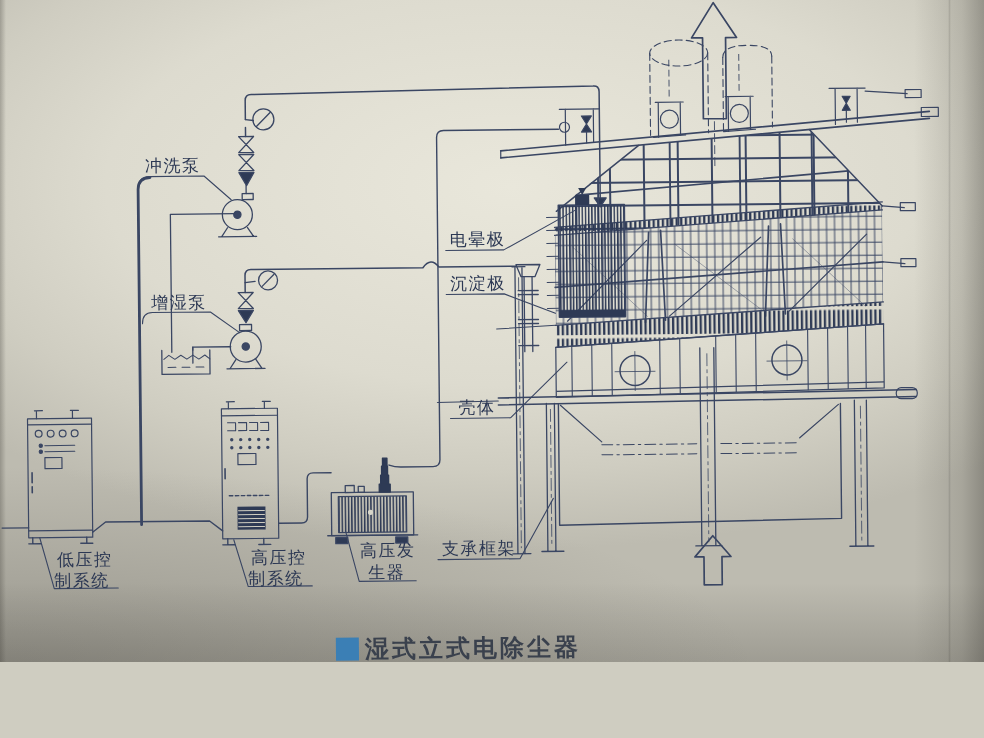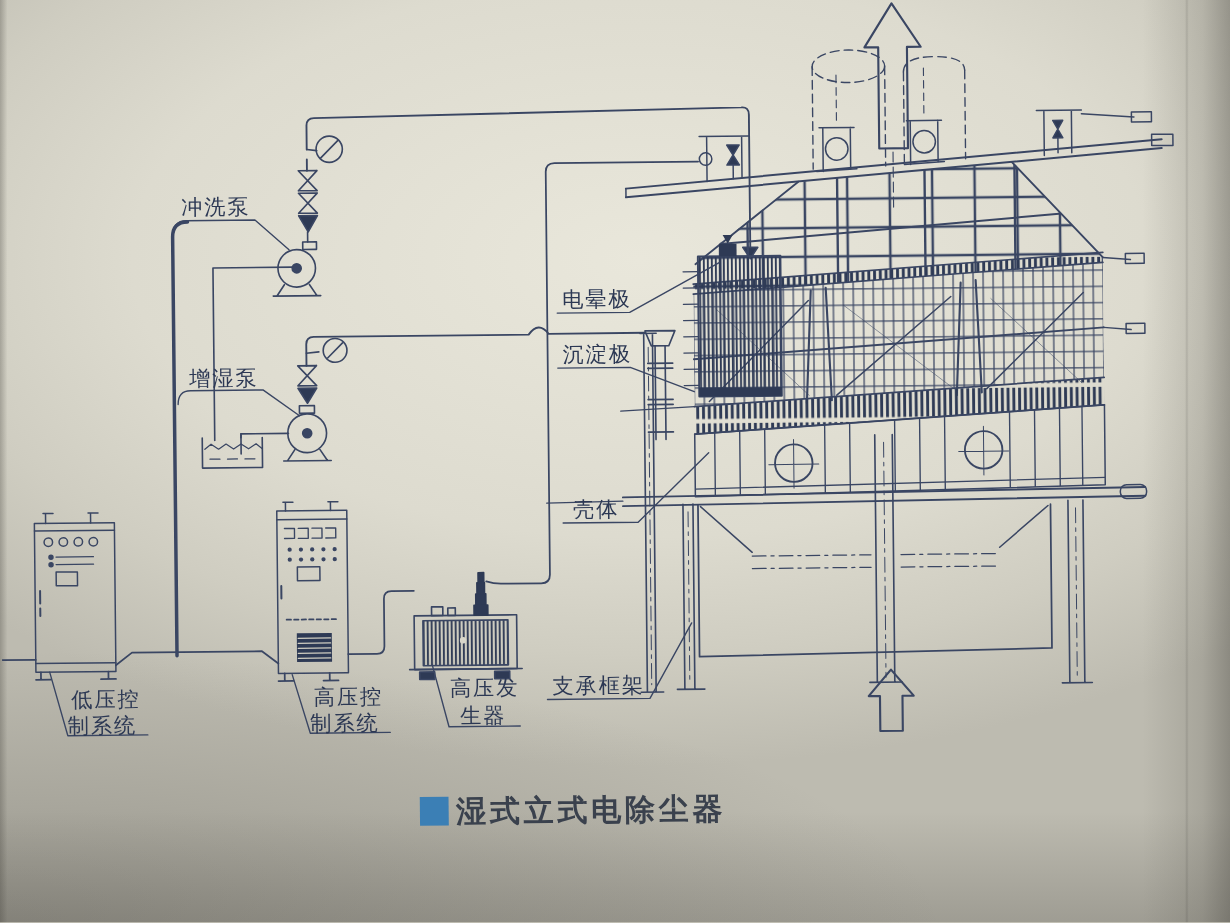--- a/index.html
+++ b/index.html
@@ -2,21 +2,21 @@
 <html><head>
 <meta charset="utf-8">
 <style>
   html,body{margin:0;padding:0;}
   body{
     width:984px;height:738px;overflow:hidden;
     font-family:"DejaVu Sans","Liberation Sans",sans-serif;
     background-color:#cfcdc1;
   }
   .photo{
-    position:relative;width:984px;height:738px;
+    position:relative;width:984px;height:662px;
     background-image:
       radial-gradient(ellipse 110% 45% at 0% 102%, rgba(74,72,66,0.34), rgba(74,72,66,0.12) 45%, rgba(0,0,0,0) 70%),
       linear-gradient(to right, rgba(60,58,52,0.30) 0px, rgba(60,58,52,0.0) 6px),
       linear-gradient(to left, rgba(60,58,52,0.38) 0px, rgba(90,88,80,0.22) 22px, rgba(90,88,80,0.0) 70px),
       linear-gradient(to bottom, rgba(50,48,44,0.0) 88%, rgba(50,48,44,0.22) 100%),
       radial-gradient(ellipse 75% 55% at 52% 28%, #e9e7db 0%, #dddbcf 55%, #cfcdc1 78%, #bdbbb0 100%);
   }
   .photo::after{ 
     content:"";position:absolute;top:0;bottom:0;left:948px;width:3px;
     background:linear-gradient(to right, rgba(0,0,0,0.0), rgba(0,0,0,0.10), rgba(0,0,0,0.0));

